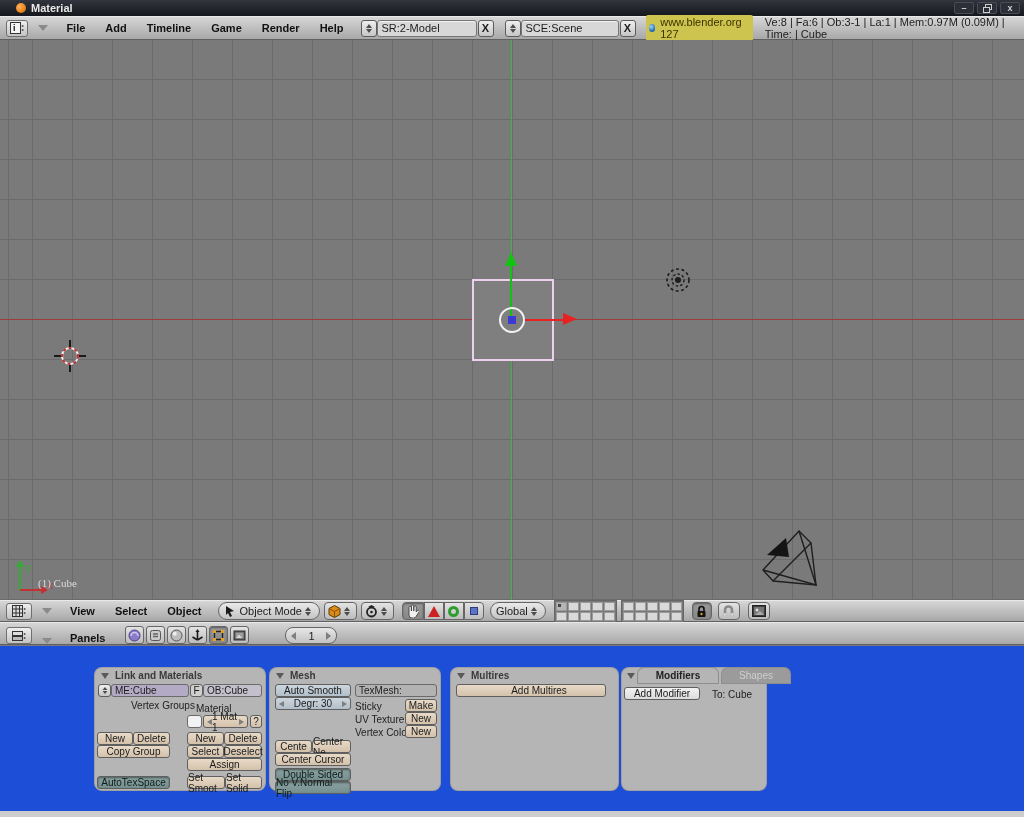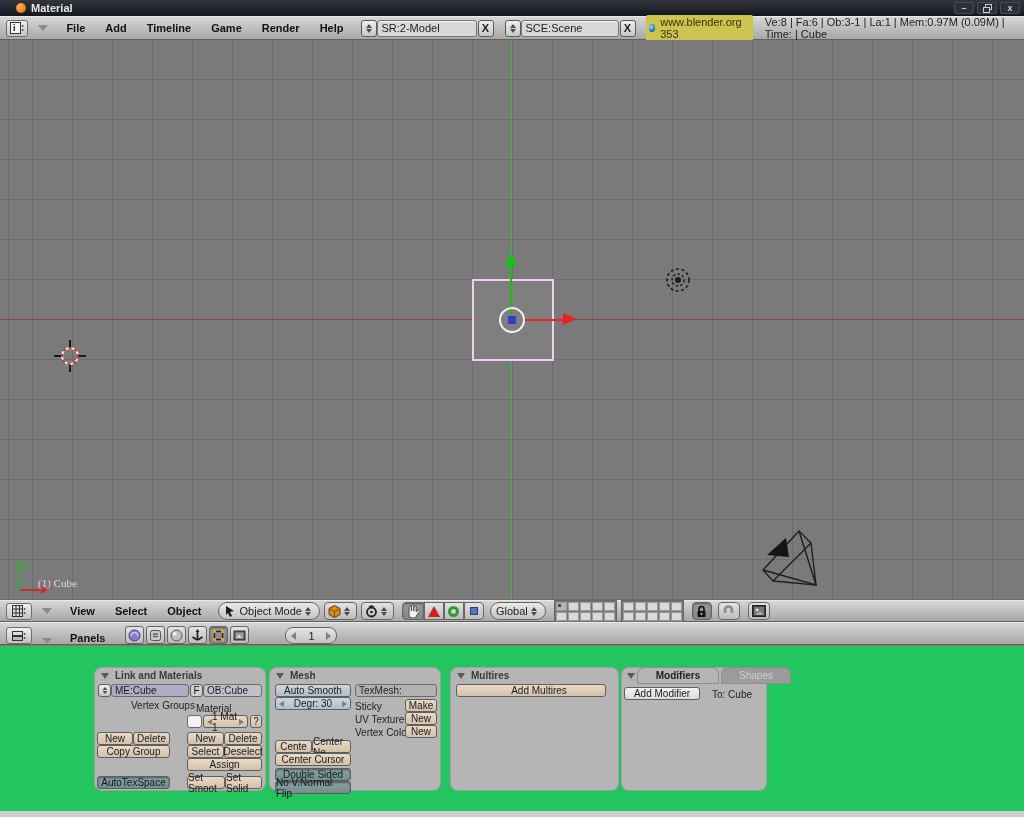--- a/index.html
+++ b/index.html
@@ -82,21 +82,21 @@
   .sq-blue { width:8px; height:8px; background:#5b74c8; border:1px solid #2c3c7a; }
   .stepper { height:17px; background:linear-gradient(#e7e7e7,#c2c2c2); border:1px solid #666; border-radius:8px;
     display:flex; align-items:center; justify-content:space-between; padding:0 5px; }
   .arrL { width:0; height:0; border-top:4px solid transparent; border-bottom:4px solid transparent; border-right:5px solid #7e7e7e; }
   .arrR { width:0; height:0; border-top:4px solid transparent; border-bottom:4px solid transparent; border-left:5px solid #7e7e7e; }
   .ctxgroup { display:flex; gap:2px; margin-left:10px; }
   .ctxbtn { width:19px; height:18px; background:linear-gradient(#e3e3e3,#bcbcbc); border:1px solid #666;
     border-radius:3px; display:flex; align-items:center; justify-content:center; }
 
   
-  .workspace { position:absolute; left:0; top:646px; width:1024px; height:165px; background:#22c55e; }
+  .workspace { position:absolute; left:0; top:646px; width:1024px; height:165px; background:#1d4ed8; }
   .bottomframe { position:absolute; left:0; top:811px; width:1024px; height:6px; background:#cdcdcd; }
   .panel { position:absolute; top:22px; height:122px; background:#b5b5b5; border-radius:7px;
     box-shadow:0 0 0 1px #a0a0a0; font-size:10px; }
   .phead { display:flex; align-items:center; height:15px; padding-left:6px; color:#3a3a3a; font-weight:bold; }
   .ptri { width:0; height:0; border-left:4px solid transparent; border-right:4px solid transparent;
     border-top:6px solid #5a5a5a; margin-right:6px; }
   .pbtn { position:absolute; height:13px; background:linear-gradient(#e8dac8,#d3c1aa); border:1px solid #5f5f5f;
     border-radius:3px; display:flex; align-items:center; justify-content:center; color:#1a1a1a; font-size:10px; }
   .pbtn.teal { background:linear-gradient(#8aa0a0,#76908f); color:#0c1c1c; box-shadow:inset 0 1px 2px #4c5c5c; }
   .pbtn.bluegray { background:linear-gradient(#ccd6de,#b2bfca); }
@@ -164,21 +164,21 @@
           <span class="ud">
             <i class="u"></i>
             <i class="d"></i>
           </span>
         </span>
       <span class="field" style="width:98px;">SCE:Scene</span>
       <span class="xbtn">X</span>
     </span>
     <span class="linkbadge">
       <span class="dot"></span>
-      <span>www.blender.org 353</span>
+      <span>www.blender.org 127</span>
     </span>
     <span class="stats">Ve:8 | Fa:6 | Ob:3-1 | La:1  | Mem:0.97M (0.09M)  | Time: | Cube</span>
   </div>
 
   <div class="vp">
     <div class="gridlines"></div>
     <div class="axis-x"></div>
     <div class="axis-y"></div>
 
     <div class="cube"></div>

